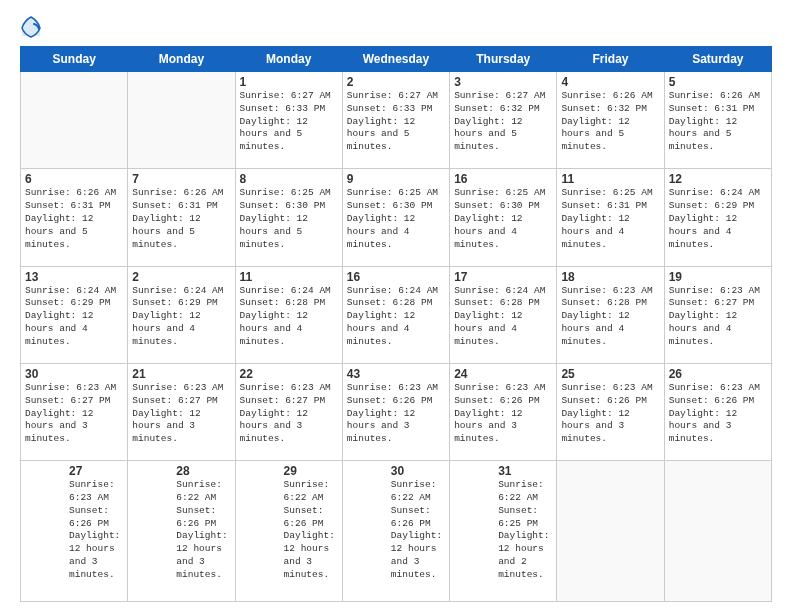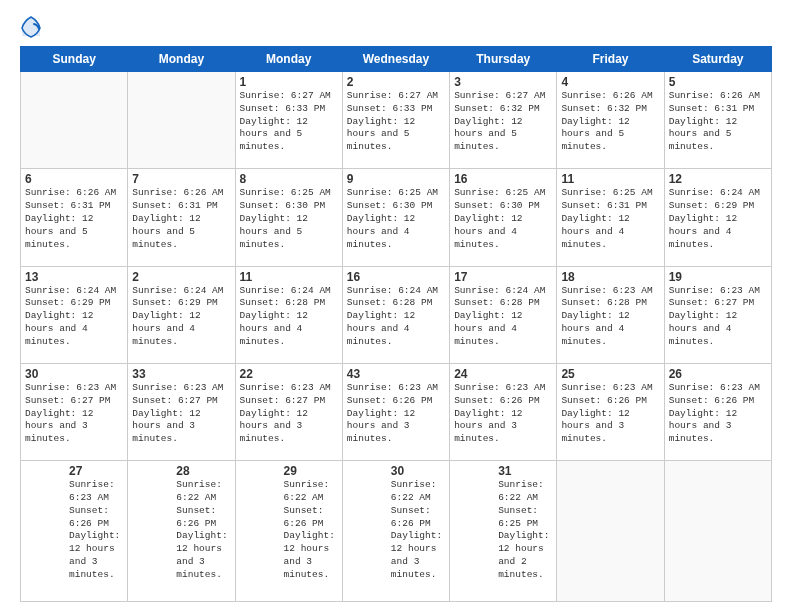--- a/index.html
+++ b/index.html
@@ -263,21 +263,21 @@
           </td>
         </tr>
         <tr>
           <td>
             <span class="day-number">30</span>
             <div class="day-info">Sunrise: 6:23 AM
 Sunset: 6:27 PM
 Daylight: 12 hours and 3 minutes.</div>
           </td>
           <td>
-            <span class="day-number">33</span>
+            <span class="day-number">21</span>
             <div class="day-info">Sunrise: 6:23 AM
 Sunset: 6:27 PM
 Daylight: 12 hours and 3 minutes.</div>
           </td>
           <td>
             <span class="day-number">22</span>
             <div class="day-info">Sunrise: 6:23 AM
 Sunset: 6:27 PM
 Daylight: 12 hours and 3 minutes.</div>
           </td>

